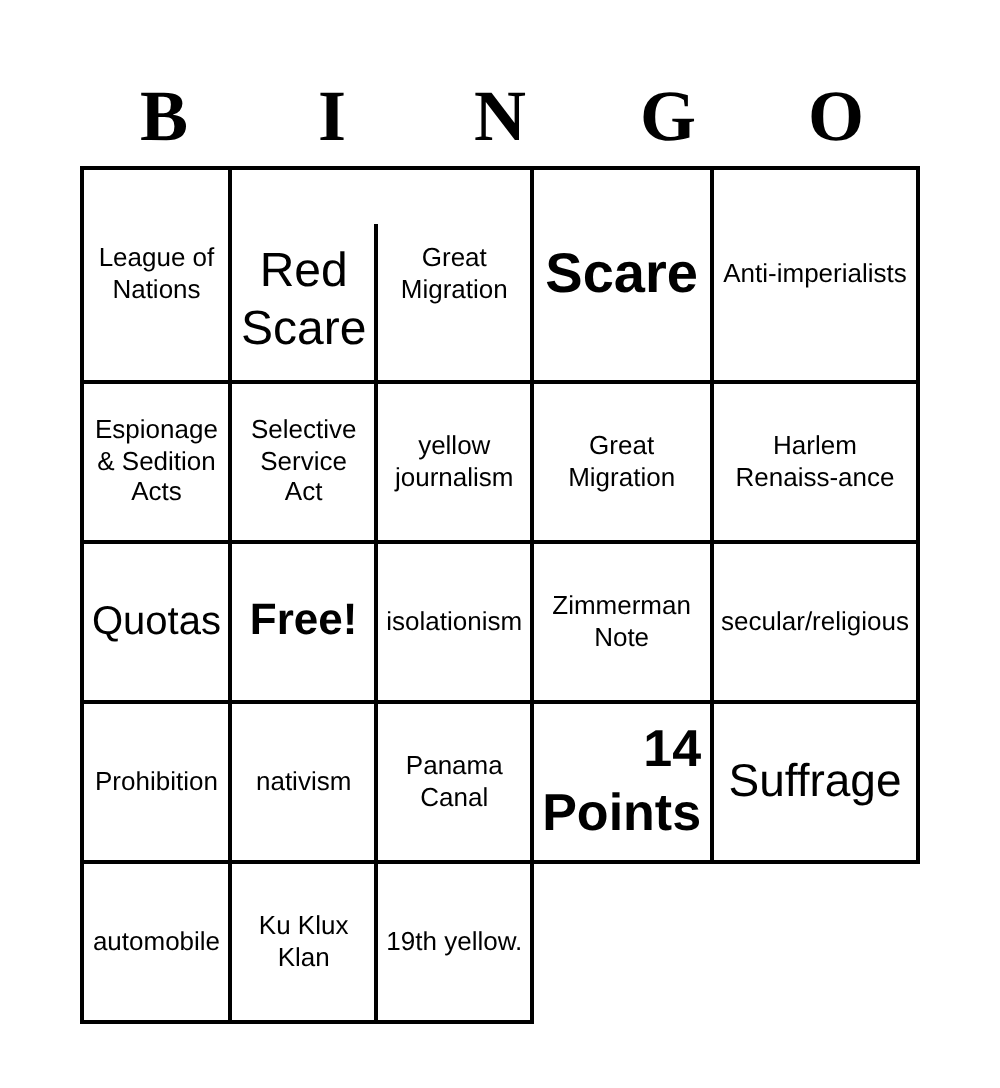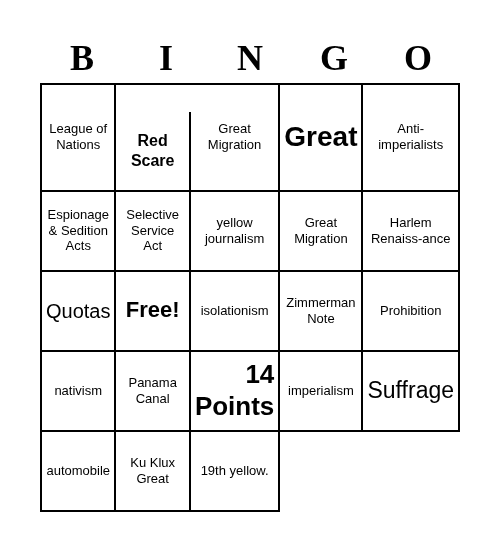--- a/index.html
+++ b/index.html
@@ -77,28 +77,28 @@
   <div class="bingo-header-cell">B</div>
       <div class="bingo-header-cell">I</div>
       <div class="bingo-header-cell">N</div>
       <div class="bingo-header-cell">G</div>
       <div class="bingo-header-cell">O</div>
     </div>
   <div class="bingo-grid">
   <div class="bingo-cell">
         <span class="cell-text">League of Nations</span>
       </div>
-      <div class="bingo-cell medium-text" style="font-size: 16px; font-weight: bold; margin-top: 27px;">
+      <div class="bingo-cell medium-text" style="font-size: 24px; font-weight: normal; margin-top: 27px;">
         <span class="cell-text">Red Scare</span>
       </div>
       <div class="bingo-cell">
         <span class="cell-text">Great Migration</span>
       </div>
       <div class="bingo-cell medium-text" style="font-size: 28px; font-weight: bold;">
-        <span class="cell-text">Great</span>
+        <span class="cell-text">Scare</span>
       </div>
       <div class="bingo-cell">
         <span class="cell-text">Anti-imperialists</span>
       </div>
       <div class="bingo-cell">
         <span class="cell-text">Espionage &amp; Sedition Acts</span>
       </div>
       <div class="bingo-cell">
         <span class="cell-text">Selective Service Act</span>
       </div>
@@ -117,40 +117,40 @@
       <div class="bingo-cell free">
         <span class="cell-text">Free!</span>
       </div>
       <div class="bingo-cell">
         <span class="cell-text">isolationism</span>
       </div>
       <div class="bingo-cell">
         <span class="cell-text">Zimmerman Note</span>
       </div>
       <div class="bingo-cell">
+        <span class="cell-text">secular/religious</span>
+      </div>
+      <div class="bingo-cell">
         <span class="cell-text">Prohibition</span>
       </div>
       <div class="bingo-cell">
         <span class="cell-text">nativism</span>
       </div>
       <div class="bingo-cell">
         <span class="cell-text">Panama Canal</span>
       </div>
       <div class="bingo-cell medium-text" style="font-size: 26px; font-weight: bold; text-align: right;">
         <span class="cell-text">14 Points</span>
       </div>
-      <div class="bingo-cell">
-        <span class="cell-text">imperialism</span>
-      </div>
       <div class="bingo-cell" style="font-size: 23px;">
         <span class="cell-text">Suffrage</span>
       </div>
       <div class="bingo-cell">
         <span class="cell-text">automobile</span>
       </div>
       <div class="bingo-cell">
-        <span class="cell-text">Ku Klux Great</span>
+        <span class="cell-text">Ku Klux Klan</span>
       </div>
       <div class="bingo-cell">
         <span class="cell-text">19th yellow.</span>
       </div>
     </div>
 </div>
 
 </body></html>

